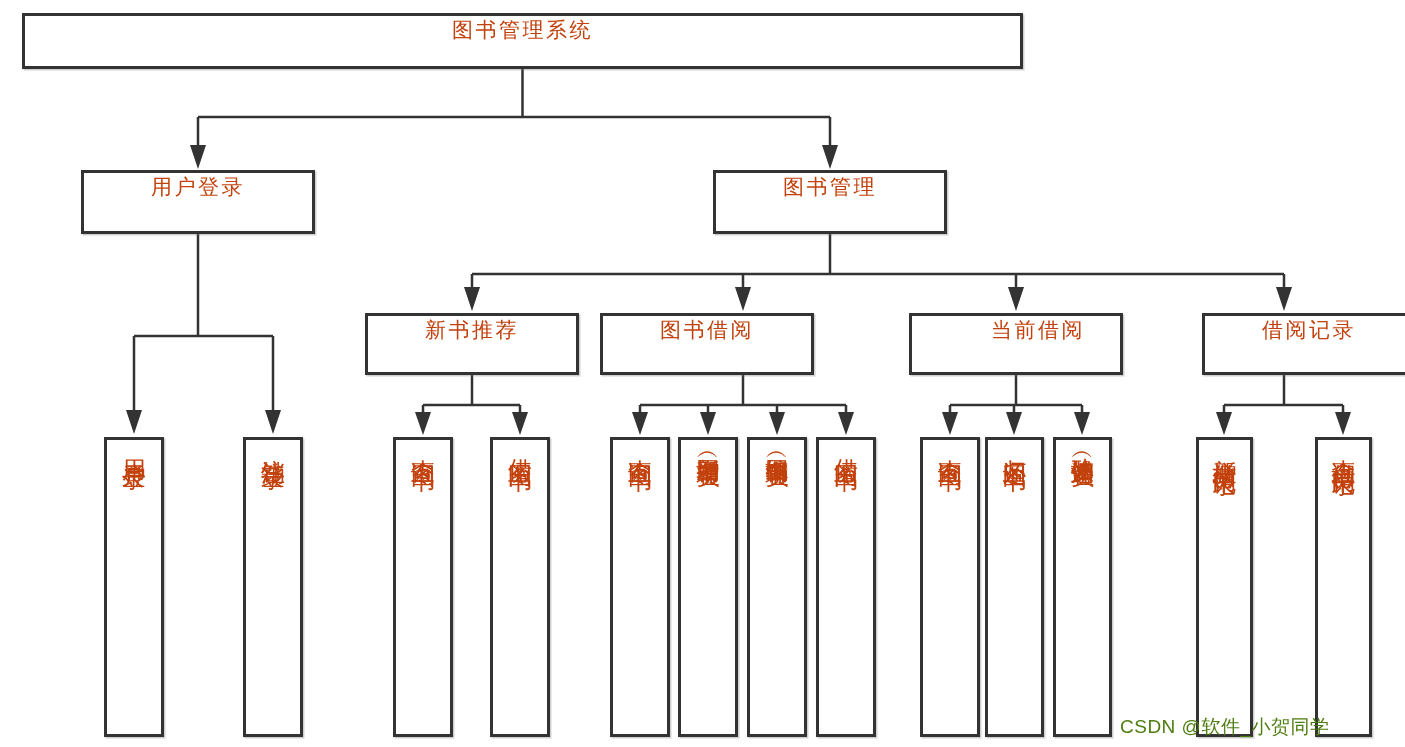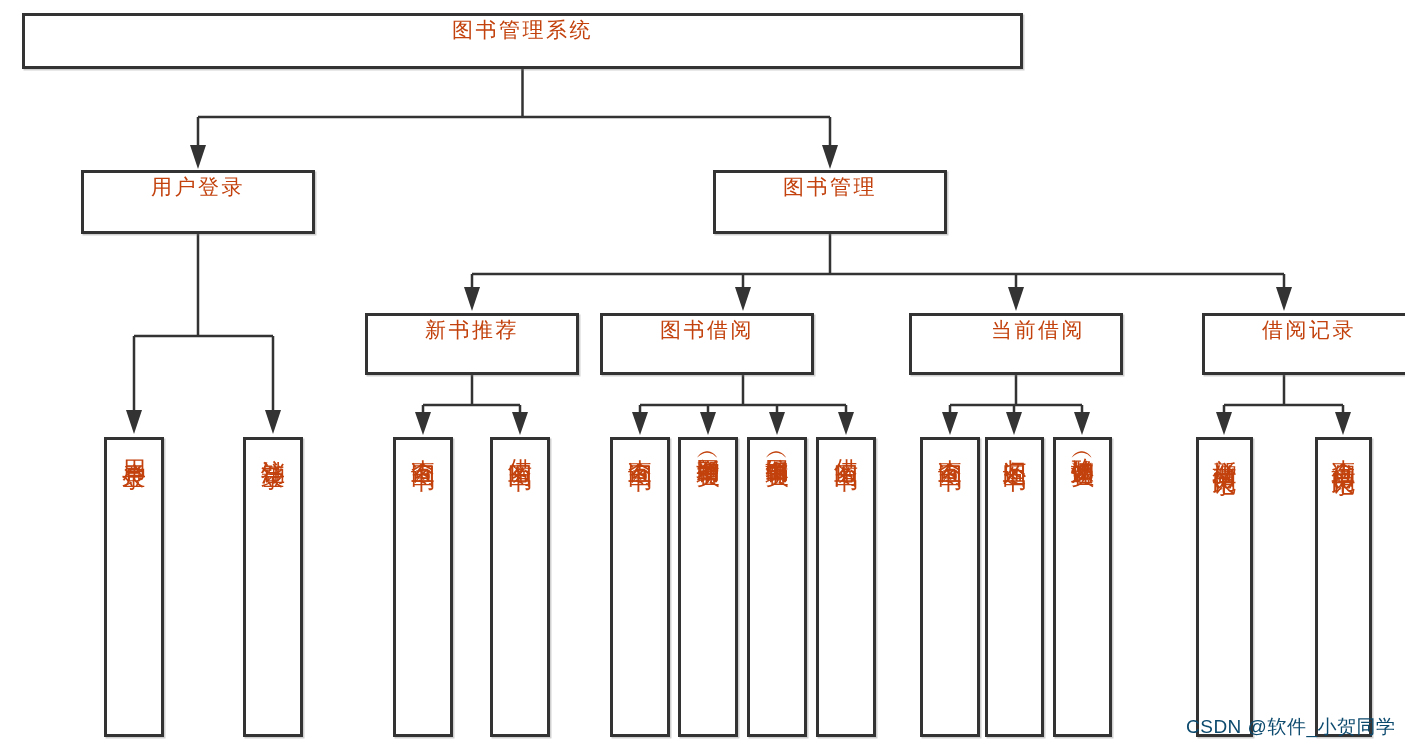--- a/index.html
+++ b/index.html
@@ -46,24 +46,24 @@
     letter-spacing: 3px;
     line-height: 1;
     white-space: nowrap;
   }
   .vbox.tight .vtext {
     letter-spacing: 1px;
     font-size: 23px;
   }
   #watermark {
     position: absolute;
-    left: 1186px;
+    left: 1120px;
     top: 714px;
     font-size: 19px;
-    color: #0c4a6e;
+    color: #4d7c0f;
     letter-spacing: 0.5px;
     white-space: nowrap;
     z-index: 10;
   }
 </style>
 </head>
 <body>
 
 <div id="canvas">
 

